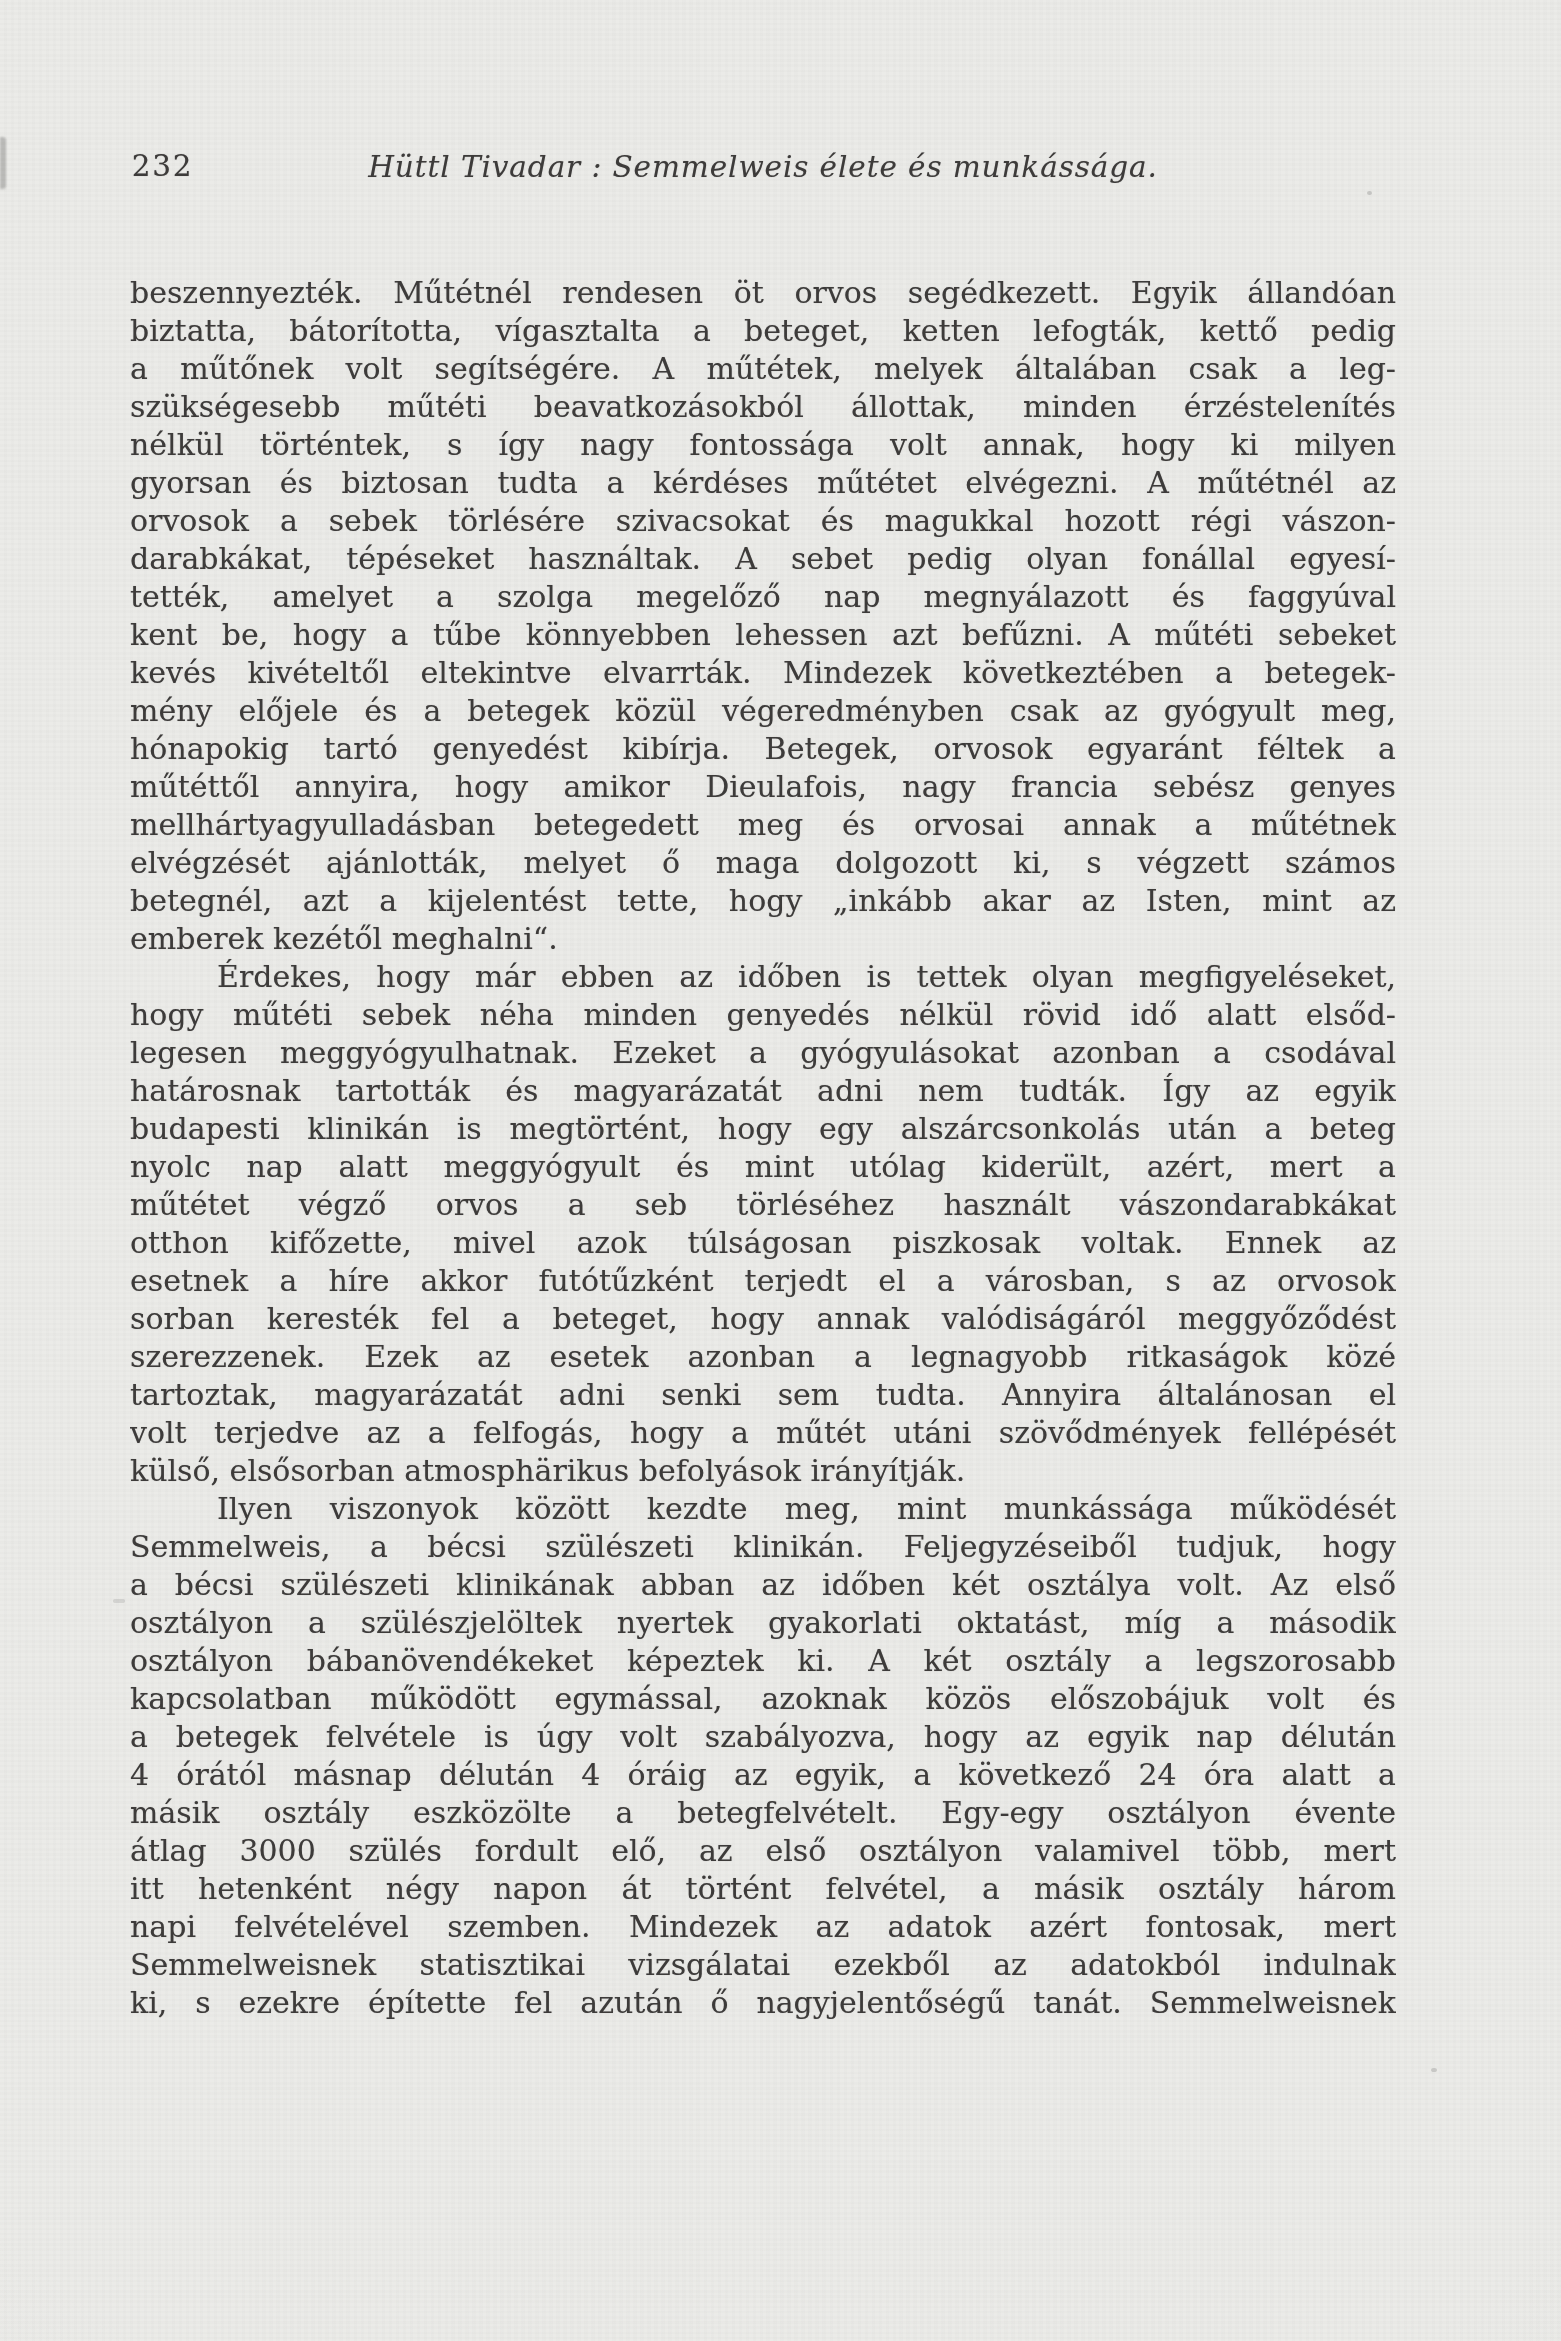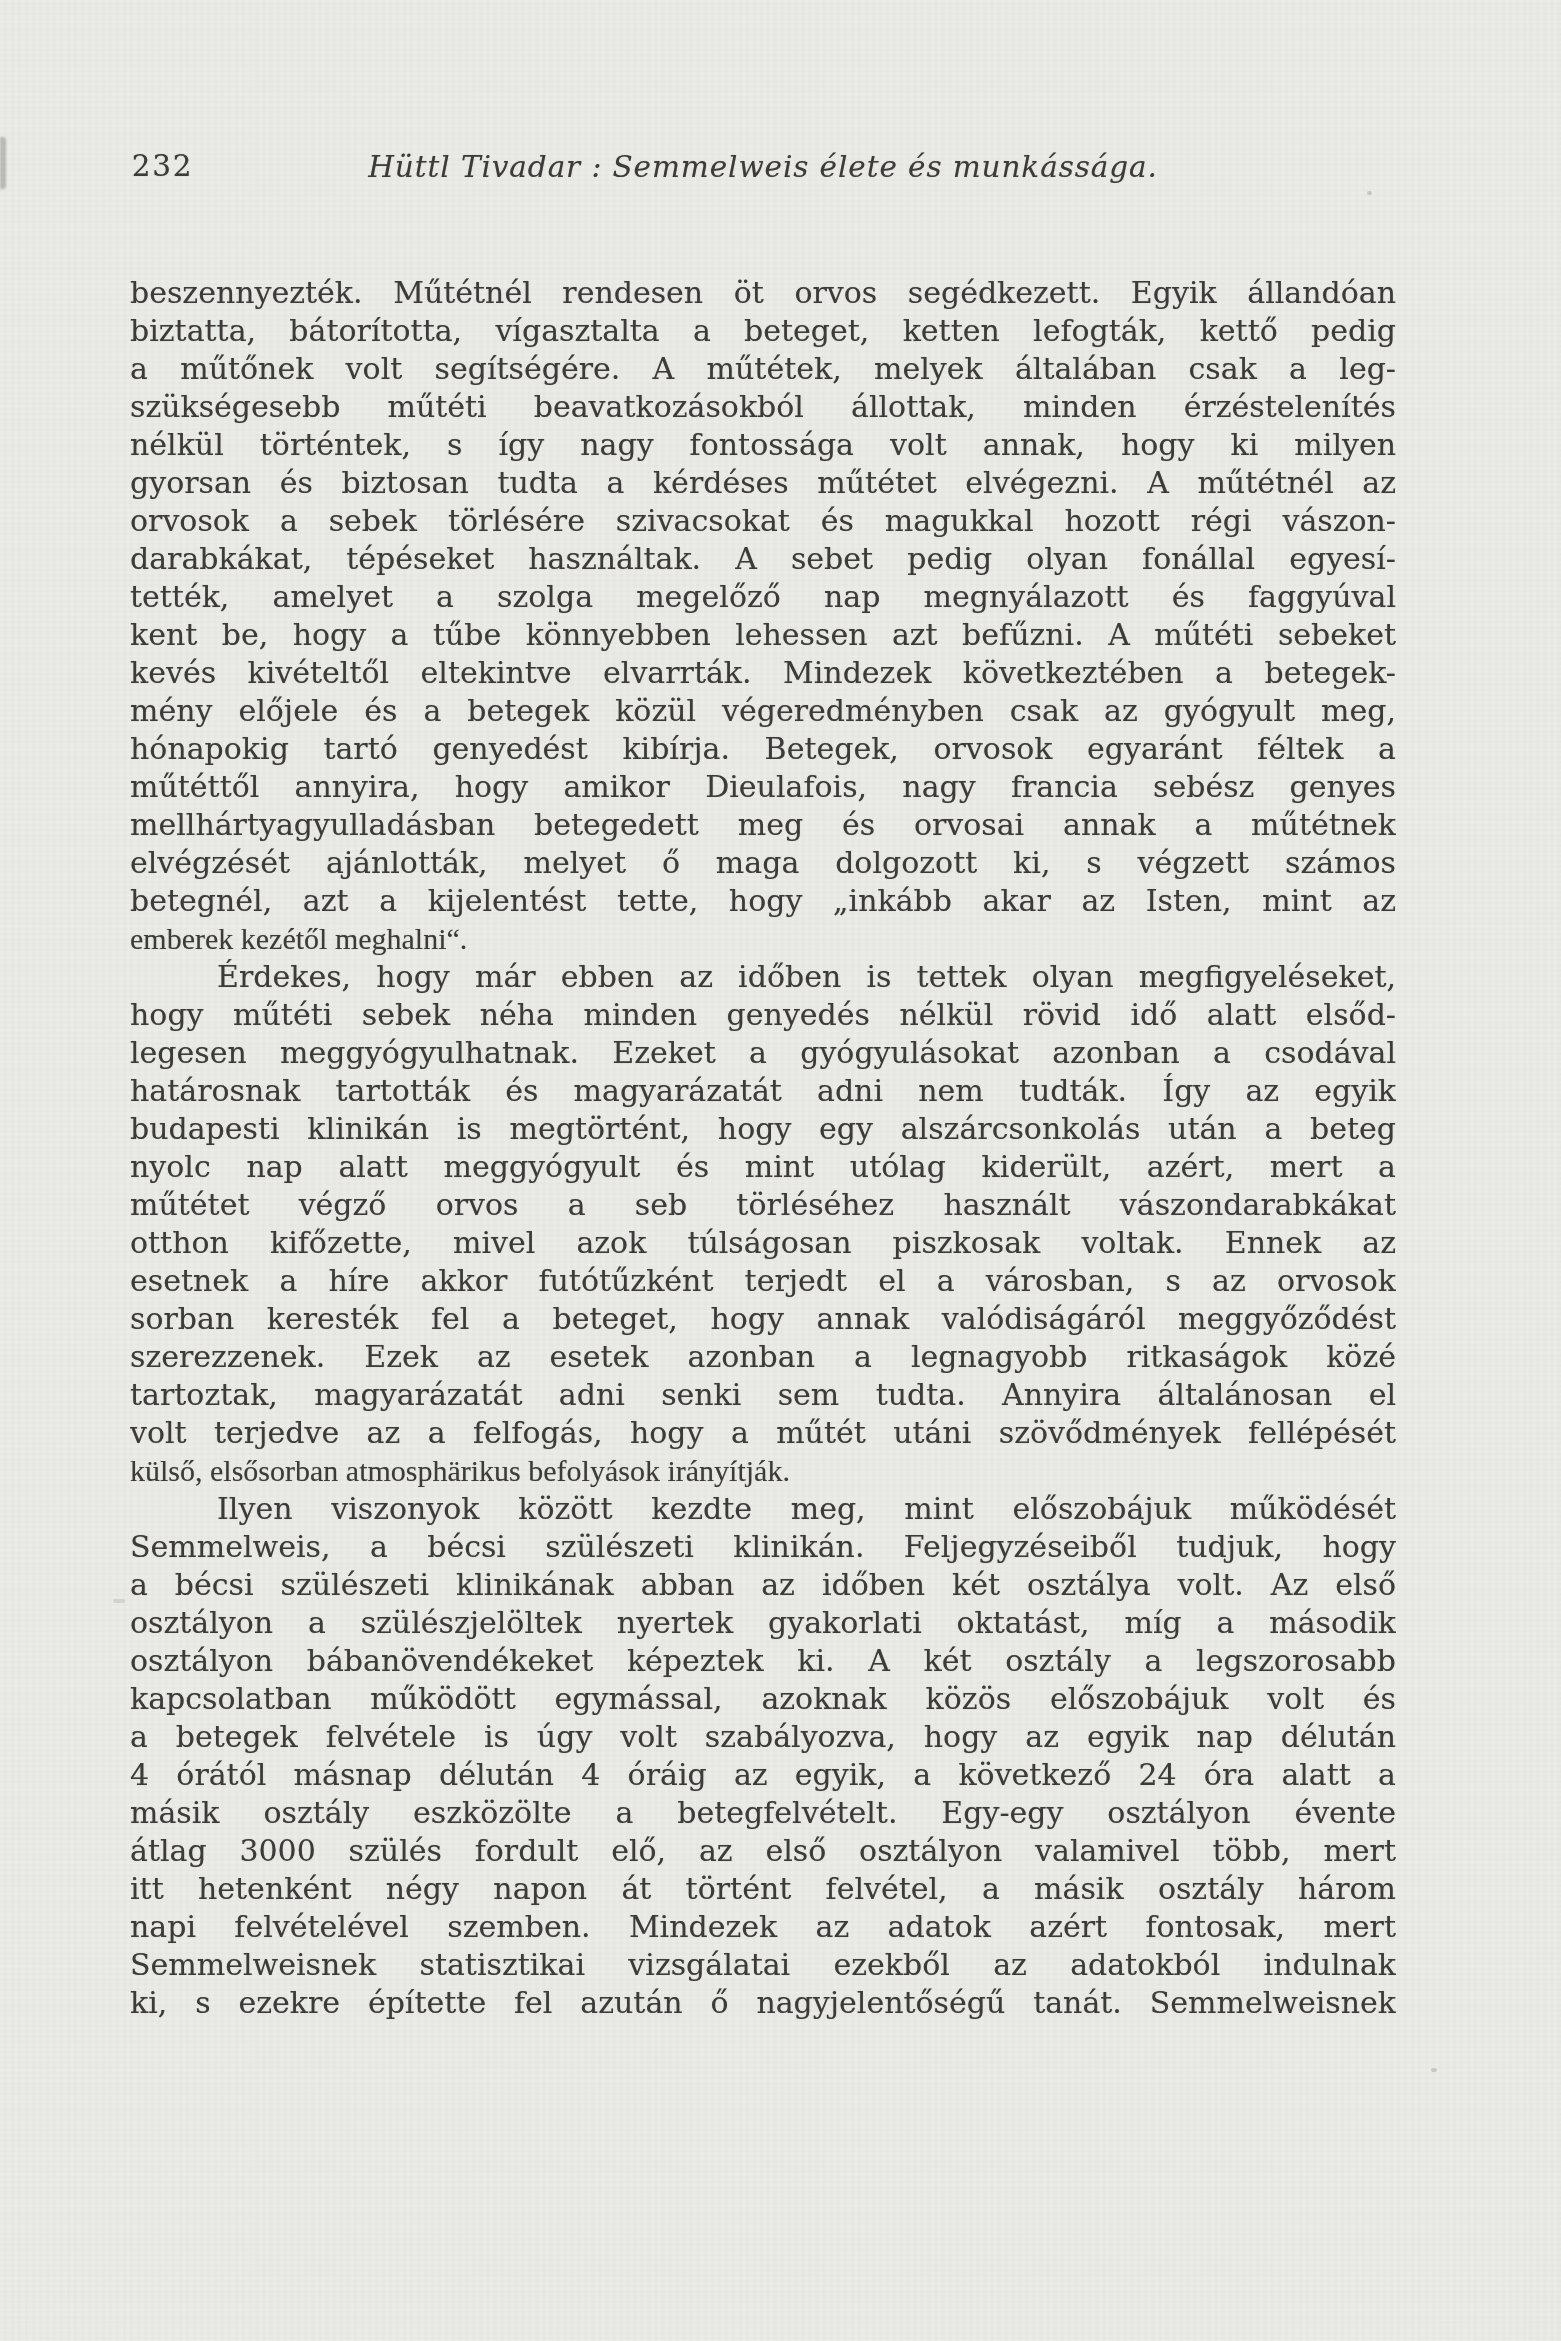--- a/index.html
+++ b/index.html
@@ -37,21 +37,21 @@
     position:absolute; top:274px; left:130px; width:1266px;
   }
   .line{
     height:38px; line-height:38px;
     font-size:30px;
     text-align:justify; text-align-last:justify;
     overflow:hidden;
     white-space:normal;
     text-shadow:0 0 0.9px rgba(70,70,70,0.40);
   }
-  .line.short{ text-align-last:left;font-family:Liberation Serif, serif; }
+  .line.short{ text-align-last:left; }
   .line.indent{ text-indent:87px; }
   
   .speck{ position:absolute; background:rgba(90,90,90,0.45); border-radius:50%; }
   .speck.s1{ left:1367px; top:191px; width:5.2px; height:4.3px; opacity:.55;}
   .speck.s2{ left:1431px; top:2068px; width:6px; height:4.3px; opacity:.5;}
   .speck.s3{ left:113px; top:1599px; width:12px; height:3.5px; border-radius:1.7px; opacity:.35;}
   .edge-smudge{ position:absolute; left:0; top:137px; width:6px; height:52px;
     background:rgba(40,40,40,0.25); border-radius:0 3.5px 3.5px 0; filter:blur(0.9px);}
 </style>
 </head>
@@ -90,21 +90,21 @@
       <div class="line">budapesti klinikán is megtörtént, hogy egy alszárcsonkolás után a beteg</div>
       <div class="line">nyolc nap alatt meggyógyult és mint utólag kiderült, azért, mert a</div>
       <div class="line">műtétet végző orvos a seb törléséhez használt vászondarabkákat</div>
       <div class="line">otthon kifőzette, mivel azok túlságosan piszkosak voltak. Ennek az</div>
       <div class="line">esetnek a híre akkor futótűzként terjedt el a városban, s az orvosok</div>
       <div class="line">sorban keresték fel a beteget, hogy annak valódiságáról meggyőződést</div>
       <div class="line">szerezzenek. Ezek az esetek azonban a legnagyobb ritkaságok közé</div>
       <div class="line">tartoztak, magyarázatát adni senki sem tudta. Annyira általánosan el</div>
       <div class="line">volt terjedve az a felfogás, hogy a műtét utáni szövődmények fellépését</div>
       <div class="line short">külső, elsősorban atmosphärikus befolyások irányítják.</div>
-      <div class="line indent">Ilyen viszonyok között kezdte meg, mint előszobájuk működését</div>
+      <div class="line indent">Ilyen viszonyok között kezdte meg, mint munkássága működését</div>
       <div class="line">Semmelweis, a bécsi szülészeti klinikán. Feljegyzéseiből tudjuk, hogy</div>
       <div class="line">a bécsi szülészeti klinikának abban az időben két osztálya volt. Az első</div>
       <div class="line">osztályon a szülészjelöltek nyertek gyakorlati oktatást, míg a második</div>
       <div class="line">osztályon bábanövendékeket képeztek ki. A két osztály a legszorosabb</div>
       <div class="line">kapcsolatban működött egymással, azoknak közös előszobájuk volt és</div>
       <div class="line">a betegek felvétele is úgy volt szabályozva, hogy az egyik nap délután</div>
       <div class="line">4 órától másnap délután 4 óráig az egyik, a következő 24 óra alatt a</div>
       <div class="line">másik osztály eszközölte a betegfelvételt. Egy-egy osztályon évente</div>
       <div class="line">átlag 3000 szülés fordult elő, az első osztályon valamivel több, mert</div>
       <div class="line">itt hetenként négy napon át történt felvétel, a másik osztály három</div>

